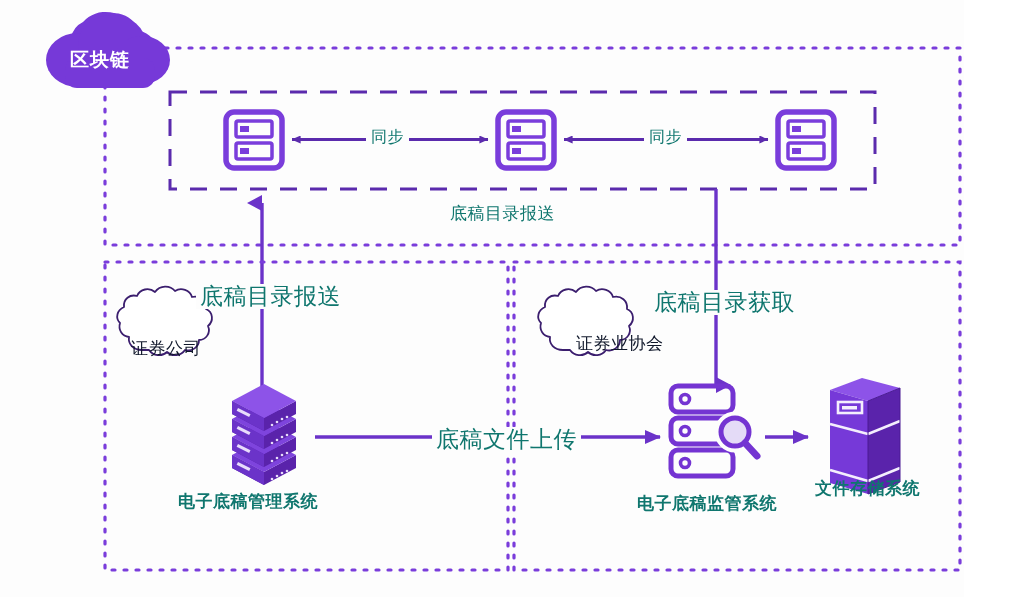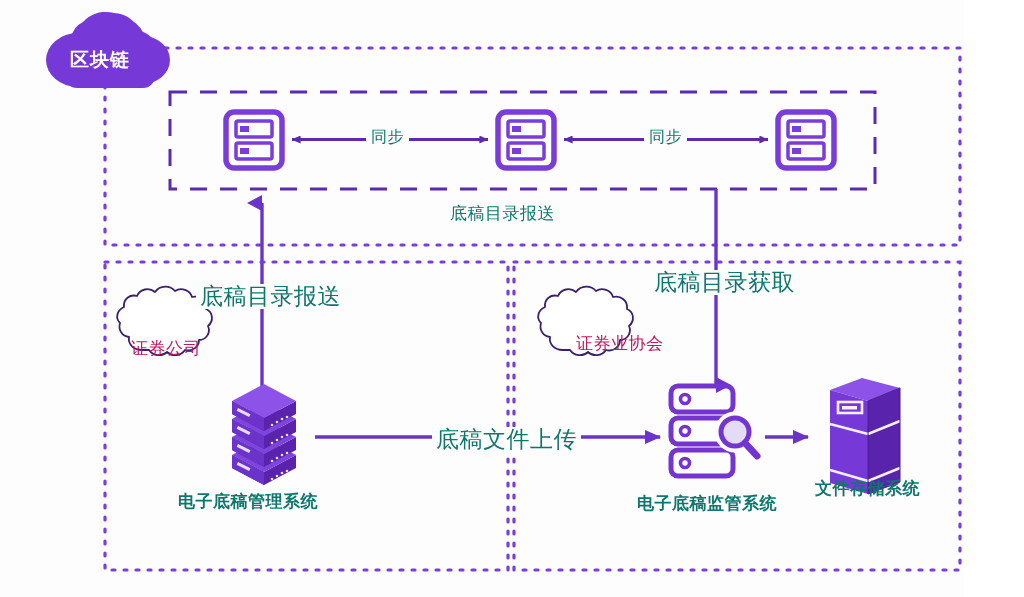--- a/index.html
+++ b/index.html
@@ -29,21 +29,21 @@
     line-height: 1.1;
     white-space: nowrap;
     letter-spacing: 0.5px;
   }
   .lbl-sync {
     font-size: 16px;
     background: #fdfdfd;
     padding: 0 5px;
   }
   .lbl-cloud {
-    color: #be185d;
+    color: #0f172a;
     font-size: 17px;
   }
   .lbl-cloud-main {
     color: #ffffff;
     font-size: 19px;
     font-weight: bold;
     letter-spacing: 1px;
   }
   .lbl-node-group {
     font-size: 17px;
@@ -275,21 +275,21 @@
   <div class="lbl lbl-cloud-main" style="left:70px; top:50px;">区块链</div>
 
   <div class="lbl lbl-sync" style="left:366px; top:128px;">同步</div>
 
   <div class="lbl lbl-sync" style="left:644px; top:128px;">同步</div>
 
   <div class="lbl lbl-node-group" style="left:450px; top:205px;">底稿目录报送</div>
 
   <div class="lbl lbl-flow" style="left:196px; top:284px;">底稿目录报送</div>
 
-  <div class="lbl lbl-flow" style="left:650px; top:270px;">底稿目录获取</div>
+  <div class="lbl lbl-flow" style="left:650px; top:290px;">底稿目录获取</div>
 
   <div class="lbl lbl-cloud" style="left:131px; top:340px;">证券公司</div>
 
   <div class="lbl lbl-cloud" style="left:576px; top:335px;">证券业协会</div>
 
   <div class="lbl lbl-flow" style="left:432px; top:427px;">底稿文件上传</div>
 
   <div class="lbl lbl-sys" style="left:178px; top:493px;">电子底稿管理系统</div>
 
   <div class="lbl lbl-sys" style="left:637px; top:495px;">电子底稿监管系统</div>

